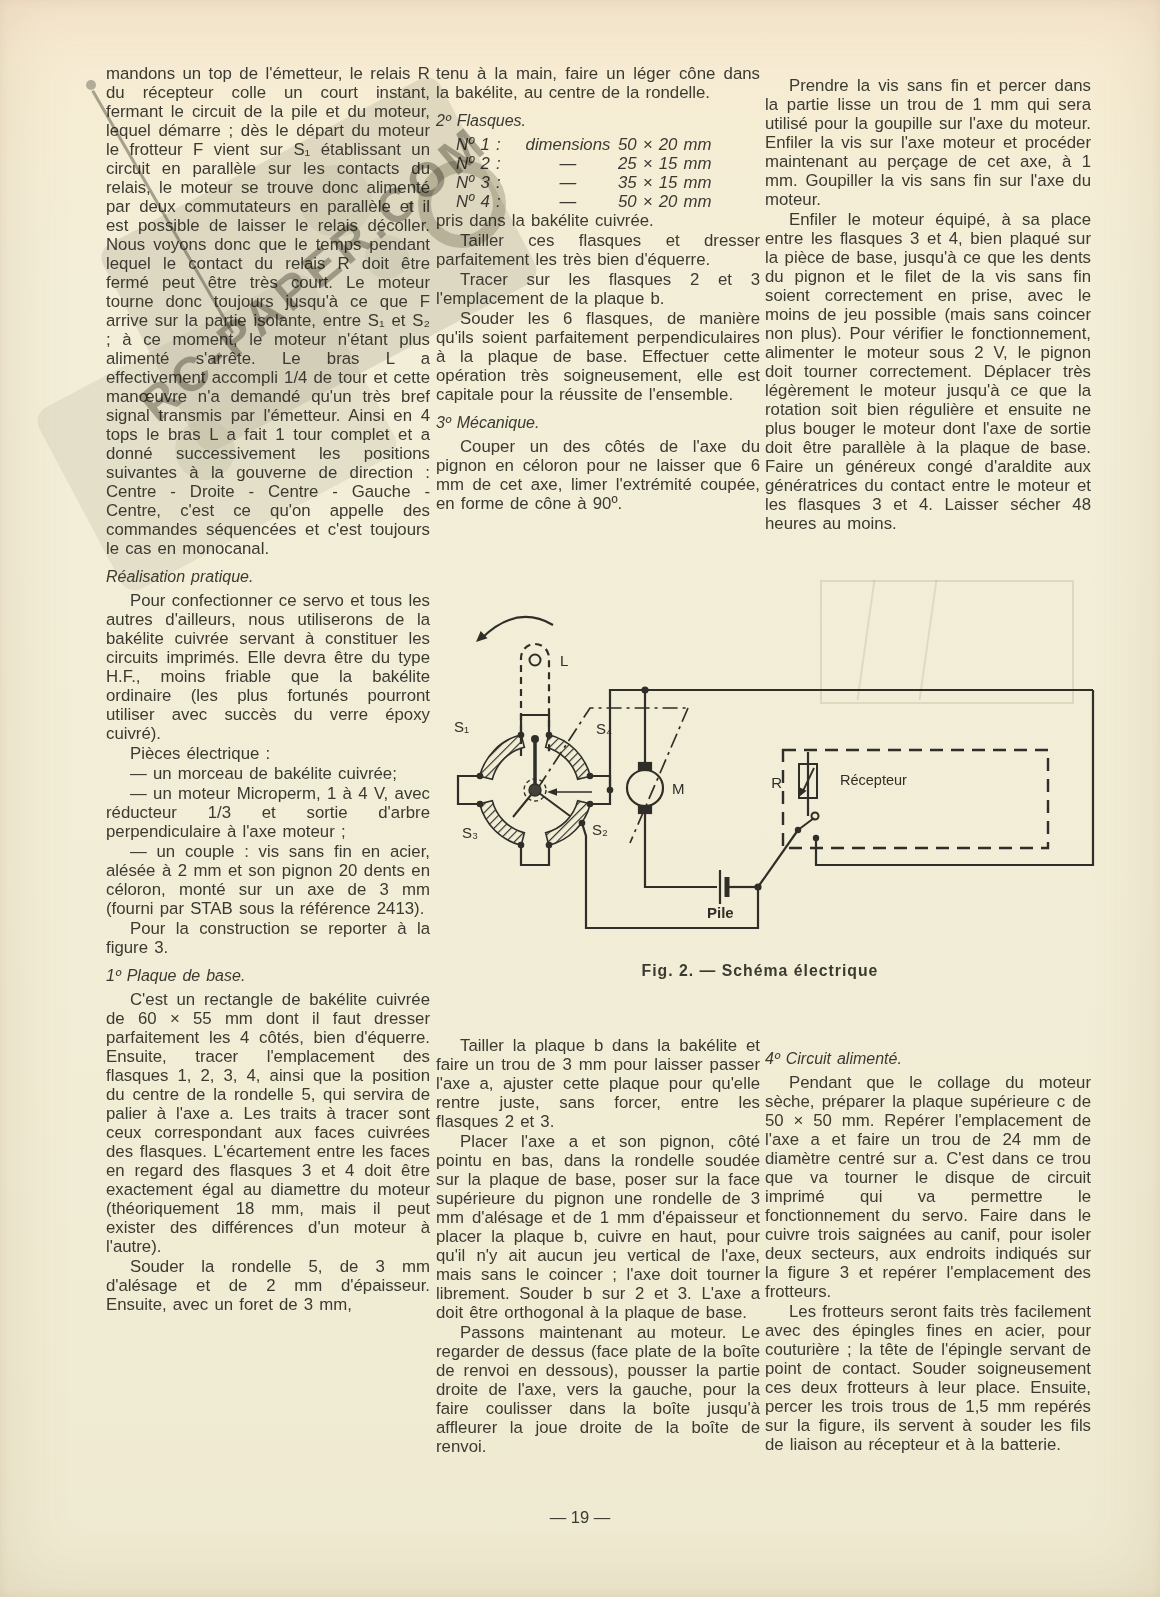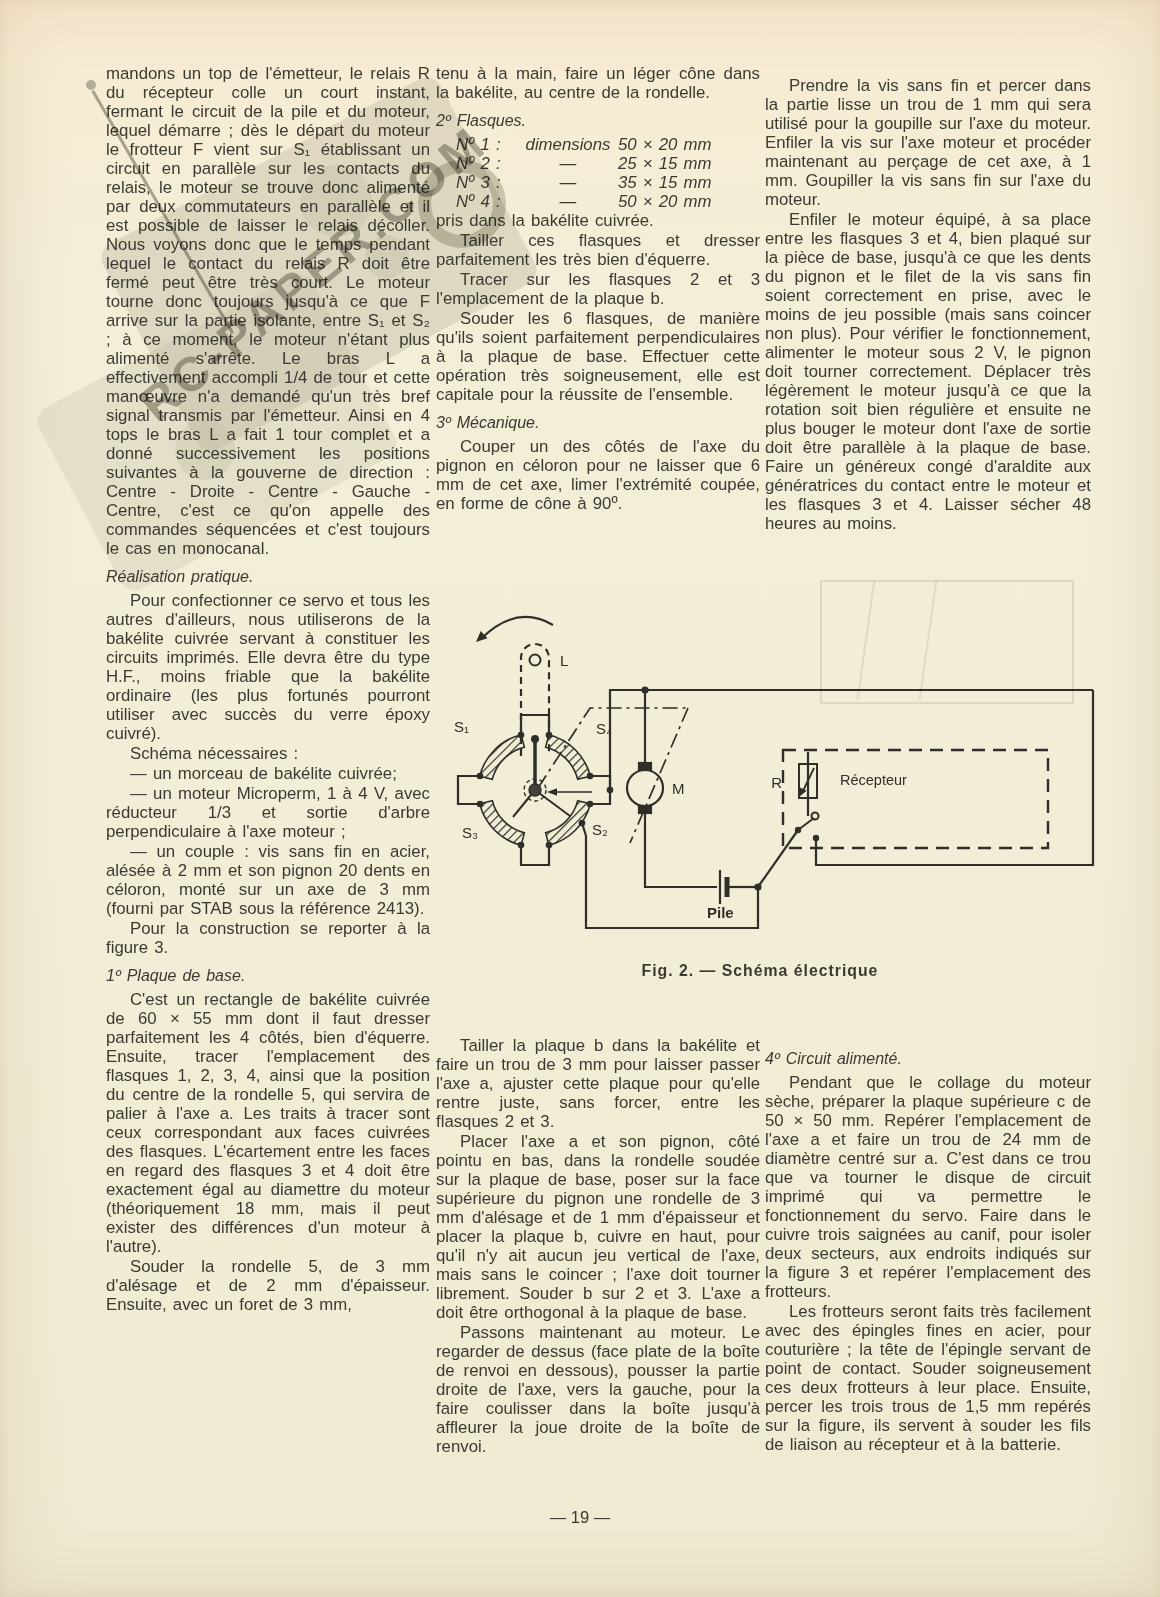--- a/index.html
+++ b/index.html
@@ -53,21 +53,21 @@
 
   <div class="ghost" style="left:820px; top:580px; width:250px; height:120px; border:2px solid rgba(120,125,95,.18);"></div>
   <div class="ghost" style="left:865px; top:580px; width:60px; height:120px; border-left:2px solid rgba(120,125,95,.16); border-right:2px solid rgba(120,125,95,.16); transform:skewX(-8deg);"></div>
 
   <div class="wmark">RC-PAPER.COM</div>
 
   <div class="col txt" style="left:106px; top:64px; width:324px;">
     <p class="noind">mandons un top de l'émetteur, le relais R du récepteur colle un court instant, fermant le circuit de la pile et du moteur, lequel démarre ; dès le départ du moteur le frotteur F vient sur S₁ établissant un circuit en parallèle sur les contacts du relais, le moteur se trouve donc alimenté par deux commutateurs en parallèle et il est possible de laisser le relais décoller. Nous voyons donc que le temps pendant lequel le contact du relais R doit être fermé peut être très court. Le moteur tourne donc toujours jusqu'à ce que F arrive sur la partie isolante, entre S₁ et S₂ ; à ce moment, le moteur n'étant plus alimenté s'arrête. Le bras L a effectivement accompli 1/4 de tour et cette manœuvre n'a demandé qu'un très bref signal transmis par l'émetteur. Ainsi en 4 tops le bras L a fait 1 tour complet et a donné successivement les positions suivantes à la gouverne de direction : Centre - Droite - Centre - Gauche - Centre, c'est ce qu'on appelle des commandes séquencées et c'est toujours le cas en monocanal.</p>
     <h3>Réalisation pratique.</h3>
     <p>Pour confectionner ce servo et tous les autres d'ailleurs, nous utiliserons de la bakélite cuivrée servant à constituer les circuits imprimés. Elle devra être du type H.F., moins friable que la bakélite ordinaire (les plus fortunés pourront utiliser avec succès du verre époxy cuivré).</p>
-    <p>Schéma nécessaires :</p>
+    <p>Pièces électrique :</p>
     <p>— un morceau de bakélite cuivrée;</p>
     <p>— un moteur Microperm, 1 à 4 V, avec réducteur 1/3 et sortie d'arbre perpendiculaire à l'axe moteur ;</p>
     <p>— un couple : vis sans fin en acier, alésée à 2 mm et son pignon 20 dents en céloron, monté sur un axe de 3 mm (fourni par STAB sous la référence 2413).</p>
     <p>Pour la construction se reporter à la figure 3.</p>
     <h3>1º Plaque de base.</h3>
     <p>C'est un rectangle de bakélite cuivrée de 60 × 55 mm dont il faut dresser parfaitement les 4 côtés, bien d'équerre. Ensuite, tracer l'emplacement des flasques 1, 2, 3, 4, ainsi que la position du centre de la rondelle 5, qui servira de palier à l'axe a. Les traits à tracer sont ceux correspondant aux faces cuivrées des flasques. L'écartement entre les faces en regard des flasques 3 et 4 doit être exactement égal au diamettre du moteur (théoriquement 18 mm, mais il peut exister des différences d'un moteur à l'autre).</p>
     <p>Souder la rondelle 5, de 3 mm d'alésage et de 2 mm d'épaisseur. Ensuite, avec un foret de 3 mm,</p>
   </div>
 
   <div class="col txt" style="left:436px; top:64px; width:324px;">

